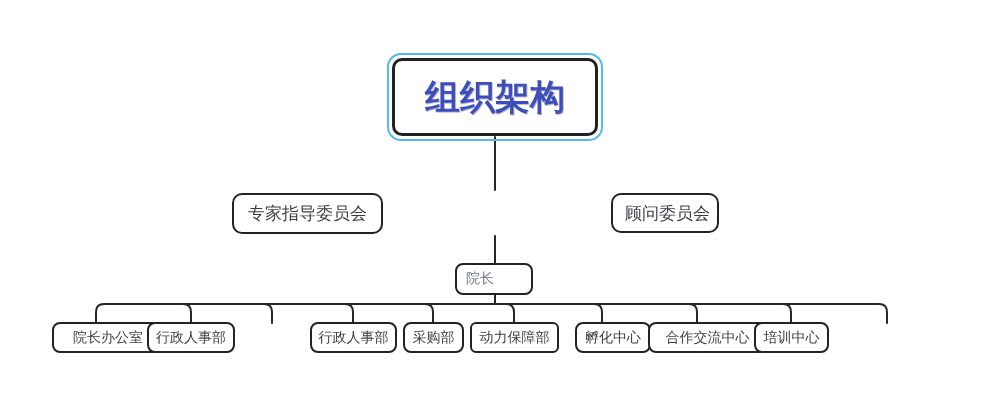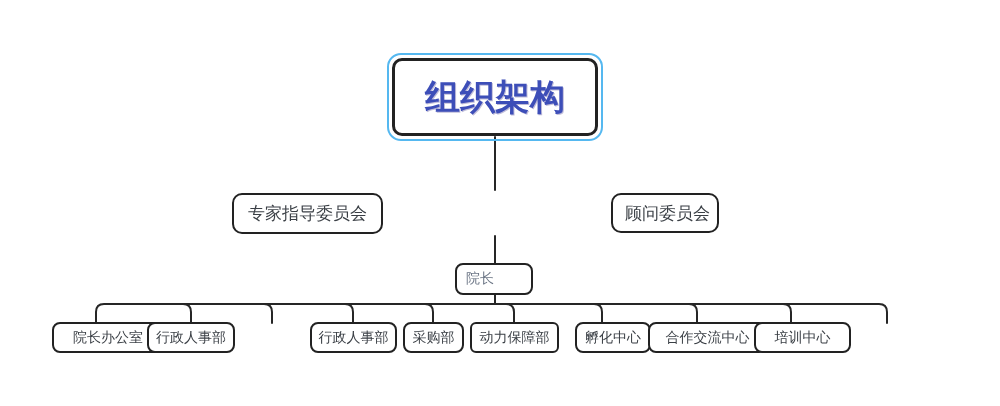--- a/index.html
+++ b/index.html
@@ -94,15 +94,15 @@
 
   <div class="node dean" style="left:455px; top:263px; width:78px; height:32px;">院长</div>
 
   <div class="node dept" style="left:52px;  top:322px; width:112px;  height:31px;">院长办公室</div>
   <div class="node dept" style="left:147px; top:322px; width:88px;  height:31px;">行政人事部</div>
   <div class="node dept" style="left:310px; top:322px; width:87px;  height:31px;">行政人事部</div>
   <div class="node dept" style="left:403px; top:322px; width:61px;  height:31px;">采购部</div>
   <div class="node dept" style="left:470px; top:322px; width:89px;  height:31px;border-radius:6px;">动力保障部</div>
   <div class="node dept" style="left:564px; top:322px; width:76px;  height:31px;margin-left:11px;">孵化中心</div>
   <div class="node dept" style="left:648px; top:322px; width:119px;  height:31px;">合作交流中心</div>
-  <div class="node dept" style="left:754px; top:322px; width:97px;  height:31px;">培训中心</div>
+  <div class="node dept" style="left:754px; top:322px; width:75px;  height:31px;">培训中心</div>
 
 </div>
 
 </body></html>

